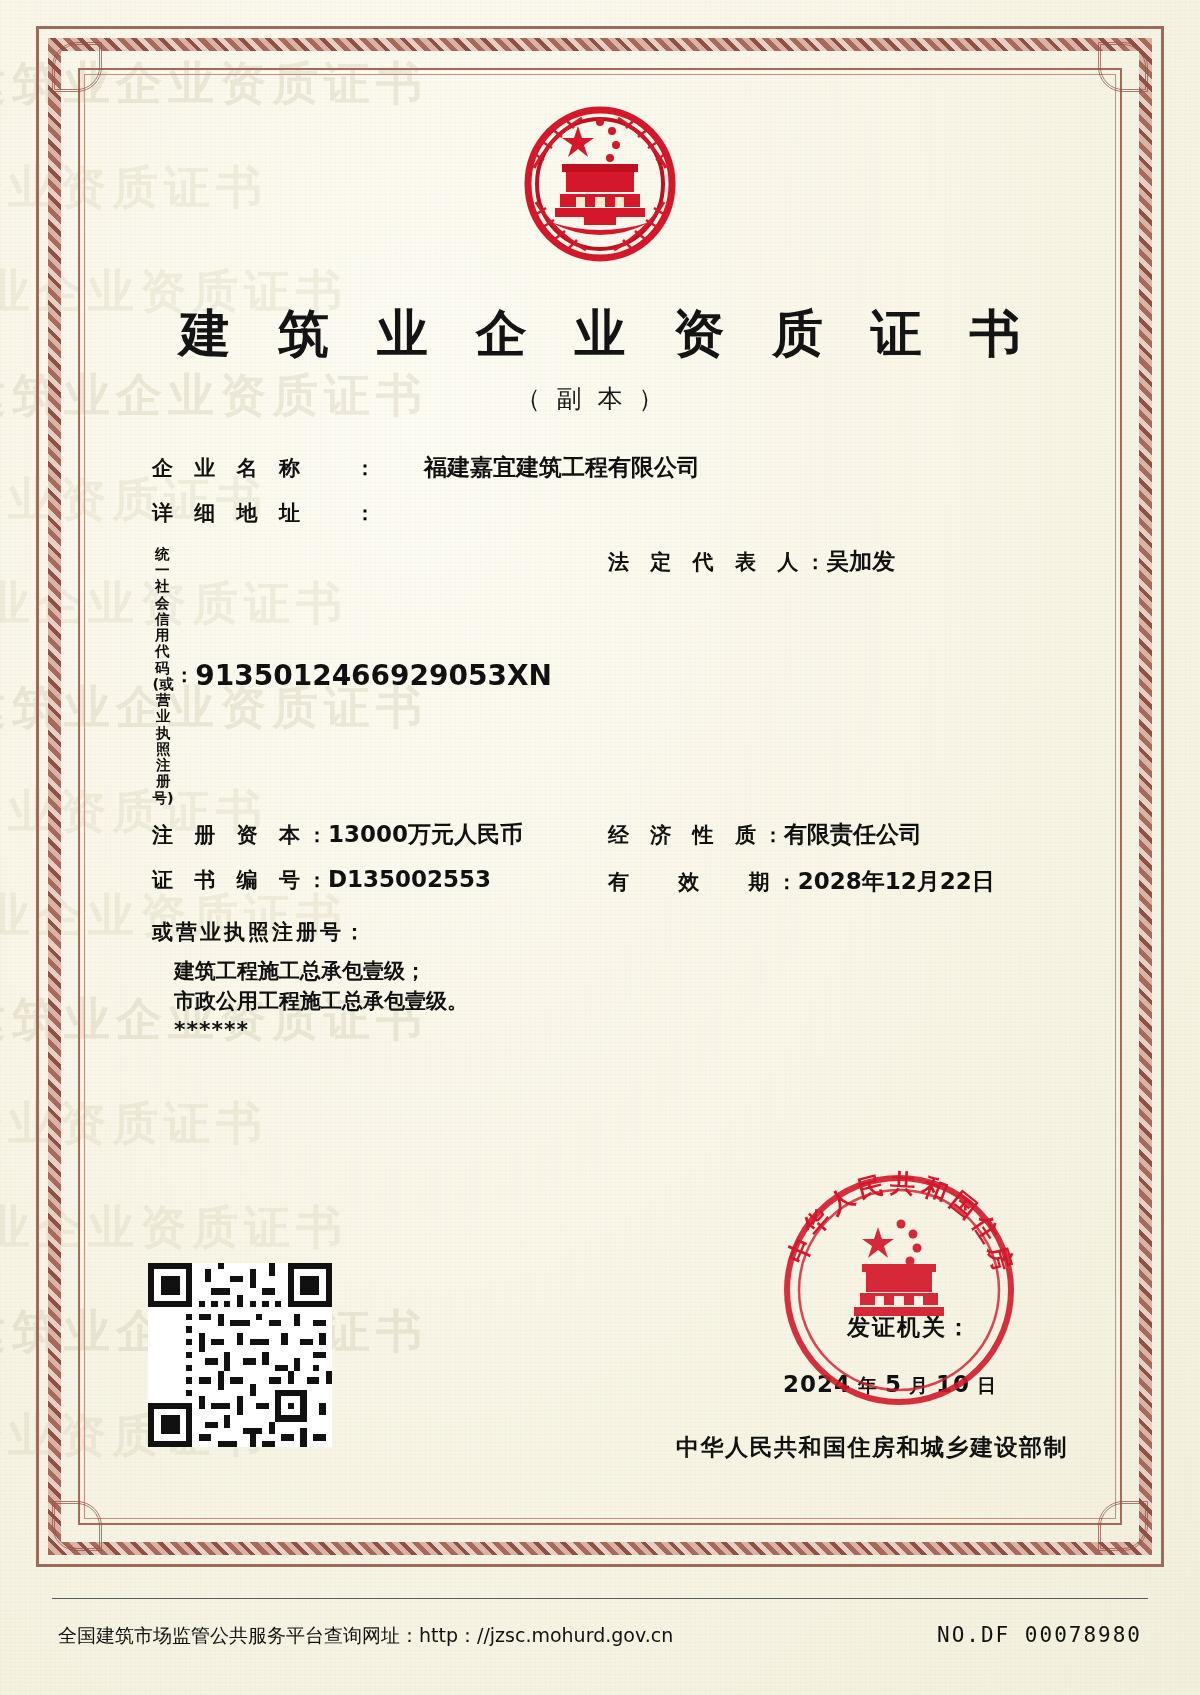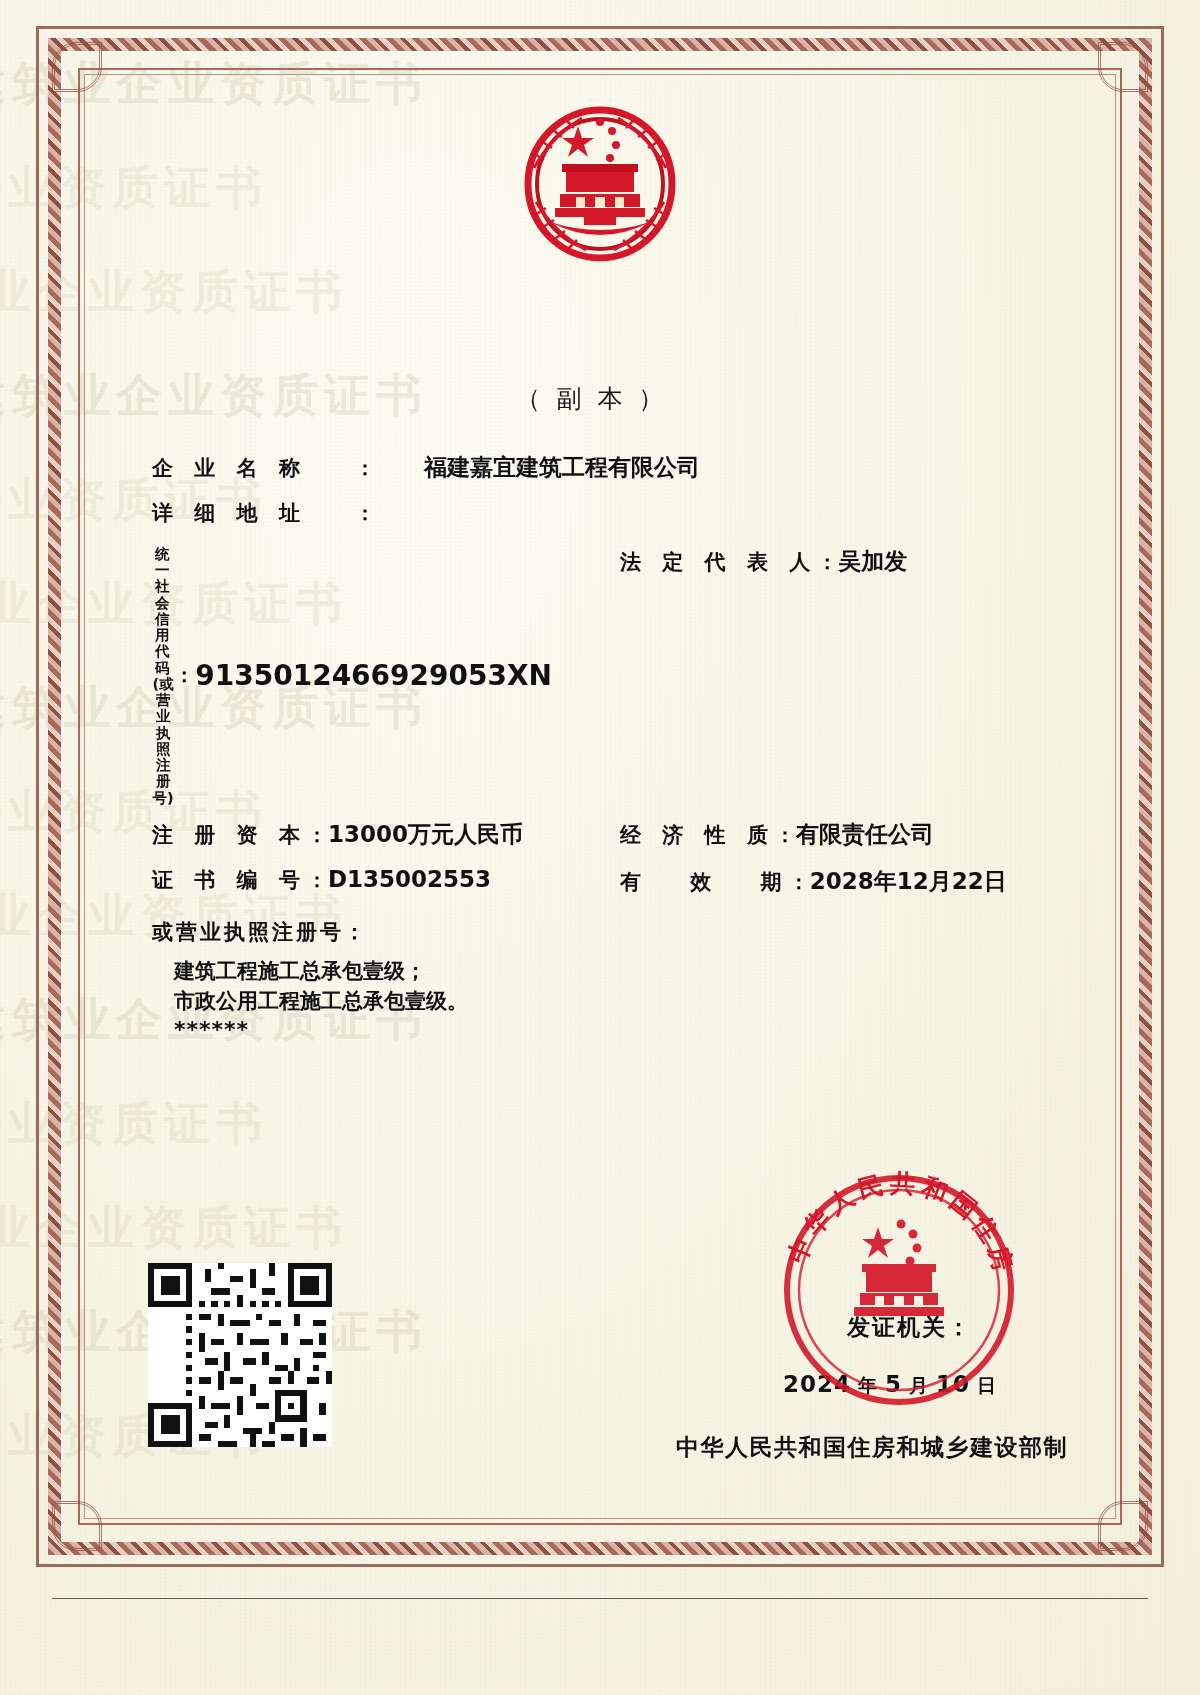--- a/index.html
+++ b/index.html
@@ -171,21 +171,21 @@
   .fvalue.mono {
     font-family: "DejaVu Sans", sans-serif;
     letter-spacing: 0px;
   }
 
   .two-col {
     display: flex;
     align-items: flex-start;
   }
   .col-left { width: 400px; }
-  .col-right { margin-left: 20px; }
+  .col-right { margin-left: 8px; }
 
   .credit-label {
     display: inline-block;
     line-height: 1.12;
     text-align: center;
     font-size: 14.5px;
     font-weight: bold;
     letter-spacing: 2px;
     color: #111;
     font-family: "DejaVu Sans", sans-serif;
@@ -364,20 +364,21 @@
         <circle cx="92" cy="33" r="4" fill="#d4182a"></circle>
         <circle cx="96" cy="47" r="4" fill="#d4182a"></circle>
         <circle cx="90" cy="60" r="4" fill="#d4182a"></circle>
 
         <rect x="64" y="119" width="32" height="8" fill="#d4182a"></rect>
         <path d="M30 124 Q 80 150 130 124 Q 80 140 30 124 Z" fill="#d4182a"></path>
       </g>
     </svg>
   </div>
 
+  <div class="title">建 筑 业 企 业 资 质 证 书</div>
   <div class="subtitle">（ 副 本 ）</div>
 
   <div class="fields">
 
     <div class="frow">
       <span class="flabel spread">企 业 名 称</span>
       <span class="colon">：</span>
       <span class="fvalue">福建嘉宜建筑工程有限公司</span>
     </div>
 
@@ -571,14 +572,18 @@
       </g>
       <text font-family="DejaVu Sans, sans-serif" font-size="25" font-weight="bold" fill="#d4182a" letter-spacing="5">
         <textPath href="#sealArcText" startOffset="8%">中华人民共和国住房和城乡建设部</textPath>
       </text>
     </svg>
   </div>
 
   <div class="maker-line">中华人民共和国住房和城乡建设部制</div>
 
   <div class="footer-rule"></div>
+  <div class="footer">
+    <div class="footer-left">全国建筑市场监管公共服务平台查询网址：http：//jzsc.mohurd.gov.cn</div>
+    <div class="footer-right">NO.DF  00078980</div>
+  </div>
 
 </div>
 
 </body></html>

